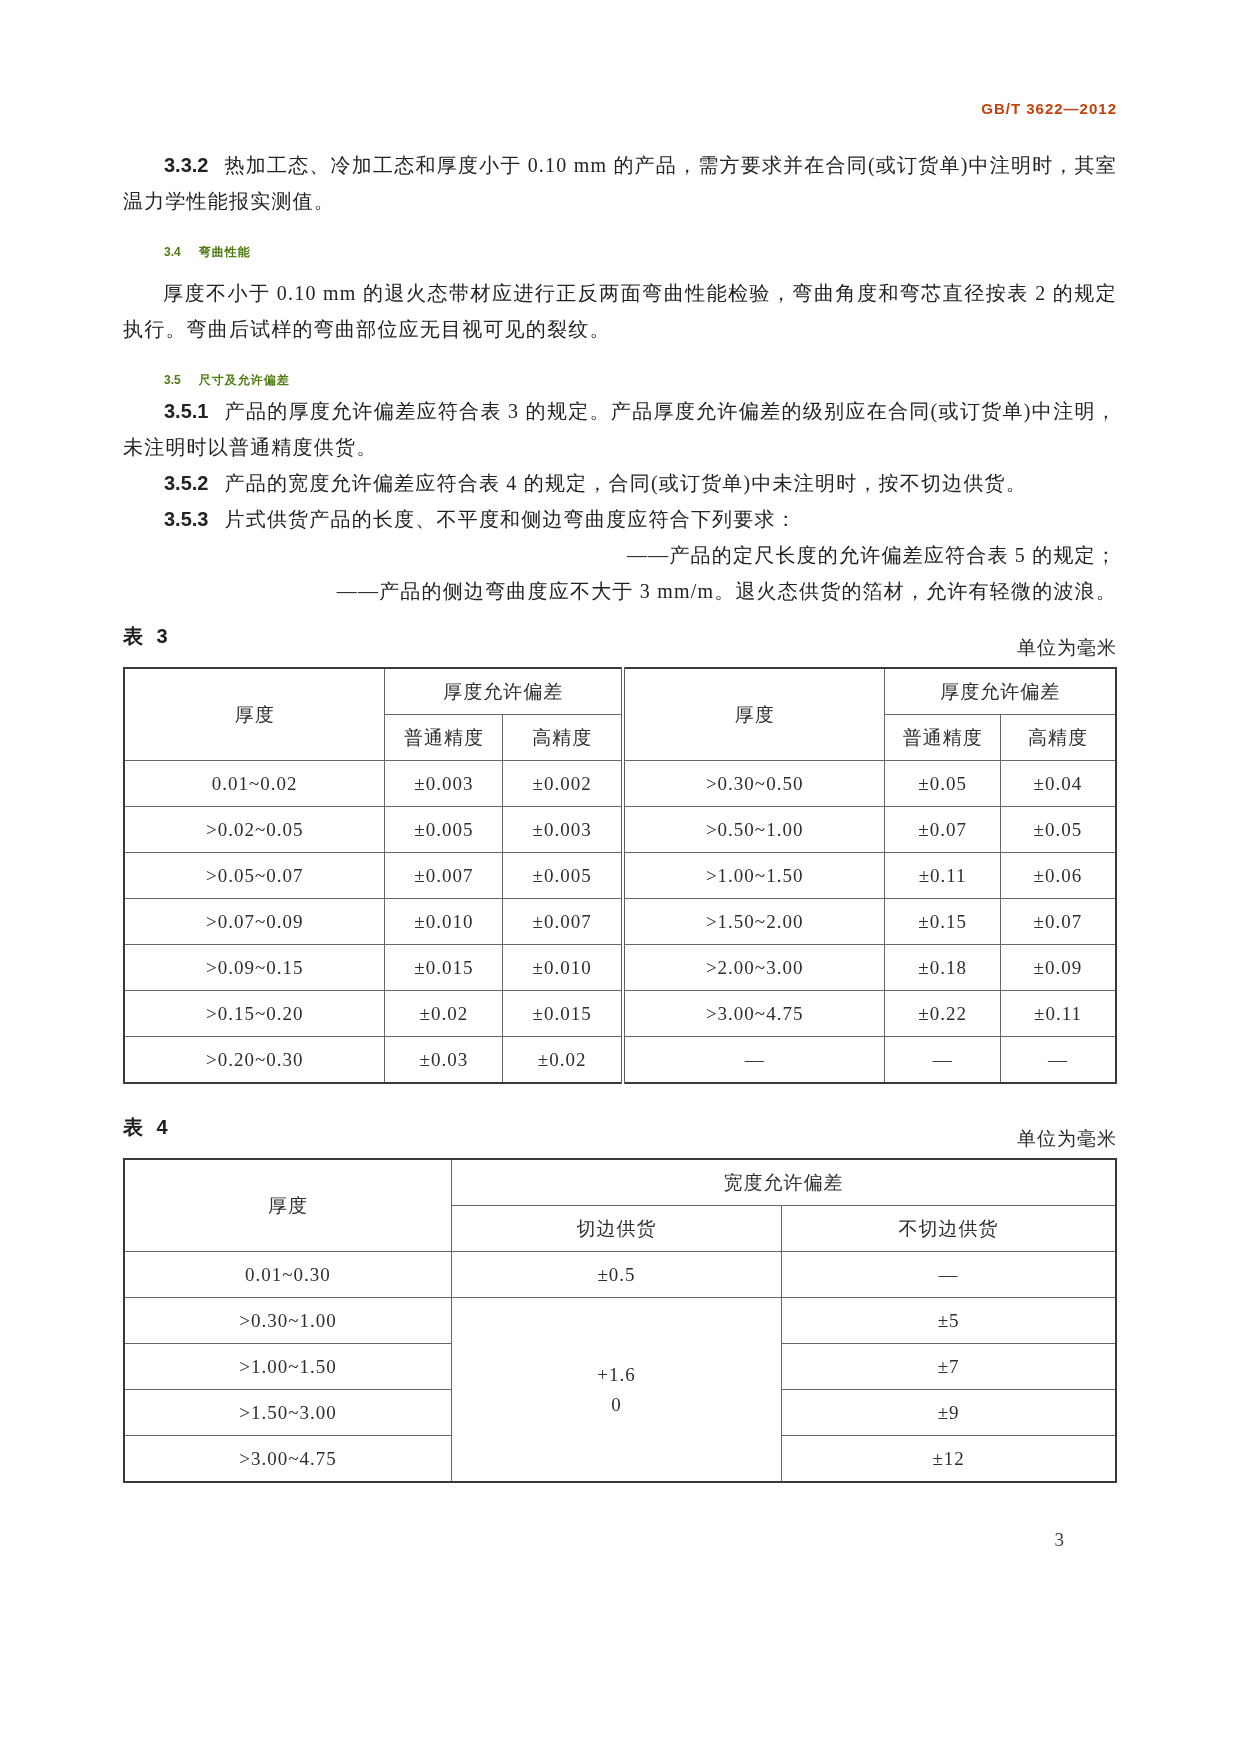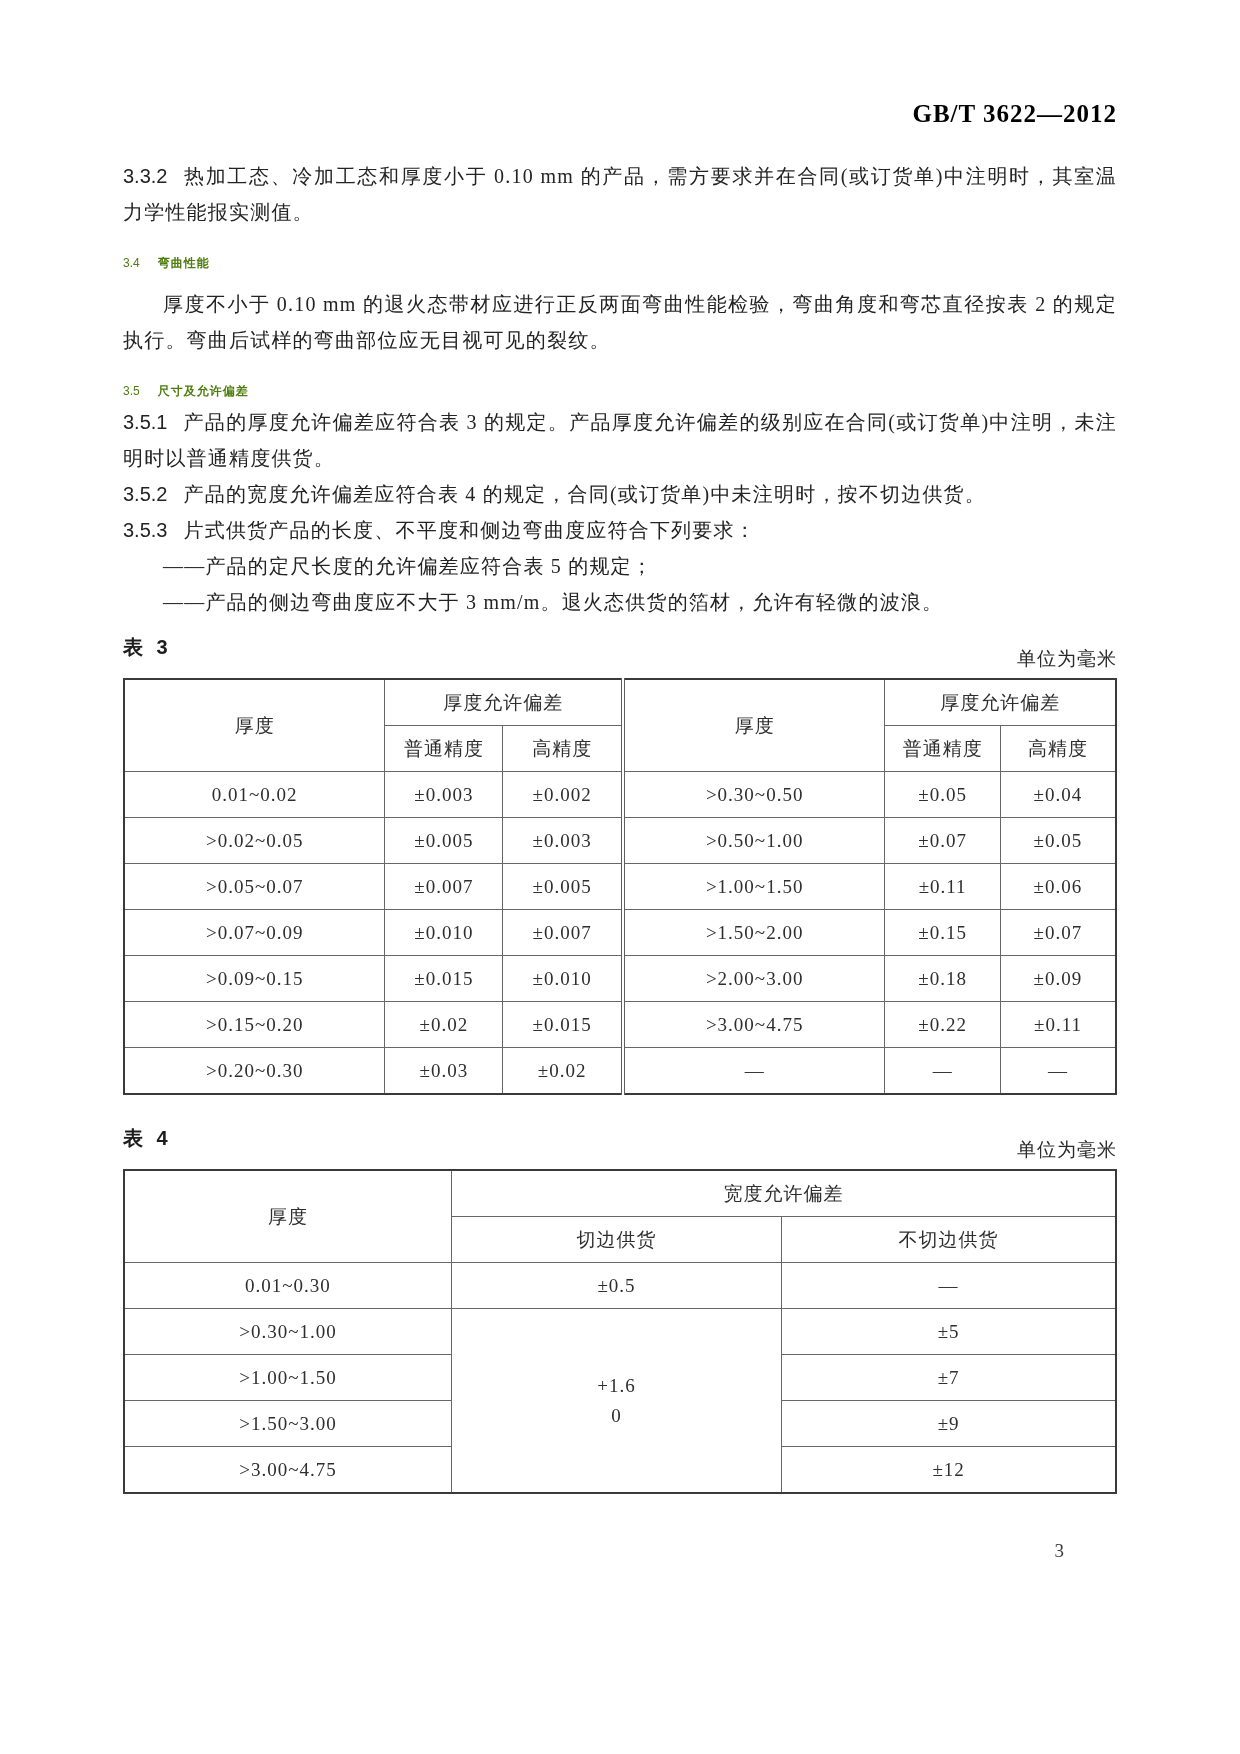--- a/index.html
+++ b/index.html
@@ -4,39 +4,39 @@
 <style>
   html,body{margin:0;padding:0;}
   body{
     width:1240px;height:1754px;background:#ffffff;overflow:hidden;
     font-family:"Liberation Serif","DejaVu Serif",serif;
     color:#232323;
   }
   .page{padding:100px 123px 0 123px;width:994px;}
 
   .doc-header{
-    text-align:right;font-weight:700;font-size:25px;letter-spacing:1px;
-    font-family:Liberation Serif, serif;
-    margin-bottom:30px;color:#000000;
+    text-align:right;font-weight:700;font-size:15px;letter-spacing:1px;
+    font-family:Liberation Sans, sans-serif;
+    margin-bottom:30px;color:#c2410c;
   }
 
   p.body{
     margin:0;font-size:20px;line-height:36px;letter-spacing:1.2px;
     text-align:justify;
   }
   p.body.indent{text-indent:40px;margin-top:10px;}
-  .pnum{font-family:"Liberation Sans","DejaVu Sans",sans-serif;font-weight:400;margin-right:16px;letter-spacing:0;}
+  .pnum{font-family:"Liberation Sans","DejaVu Sans",sans-serif;font-weight:700;margin-right:16px;letter-spacing:0;margin-left:41px;}
   h3.sec{
     margin:20px 0 0 0;font-size:12px;line-height:26px;
     font-family:"Liberation Sans","DejaVu Sans",sans-serif;
     font-weight:700;color:#4d7c0f;letter-spacing:1px;
   }
   h3.sec .pnum{margin-right:18px;}
   .after-h{margin-top:10px;}
-  p.bullet{margin:0;padding-left:40px;font-size:20px;line-height:36px;letter-spacing:1.2px;}
+  p.bullet{margin:0;padding-left:40px;font-size:20px;line-height:36px;letter-spacing:1.2px;text-align:right;}
 
   .caption-row{position:relative;height:26px;margin-top:14px;}
   .caption-row .cap{
     display:block;text-align:left;font-size:20px;font-weight:700;
     font-family:"Liberation Sans","DejaVu Sans",sans-serif;letter-spacing:4px;color:#1d1d1d;
   }
   .caption-row .unit{
     position:absolute;right:0;top:12px;font-size:19px;letter-spacing:1px;color:#2a2a2a;
     font-family:"Liberation Serif","DejaVu Serif",serif;font-weight:400;
   }

